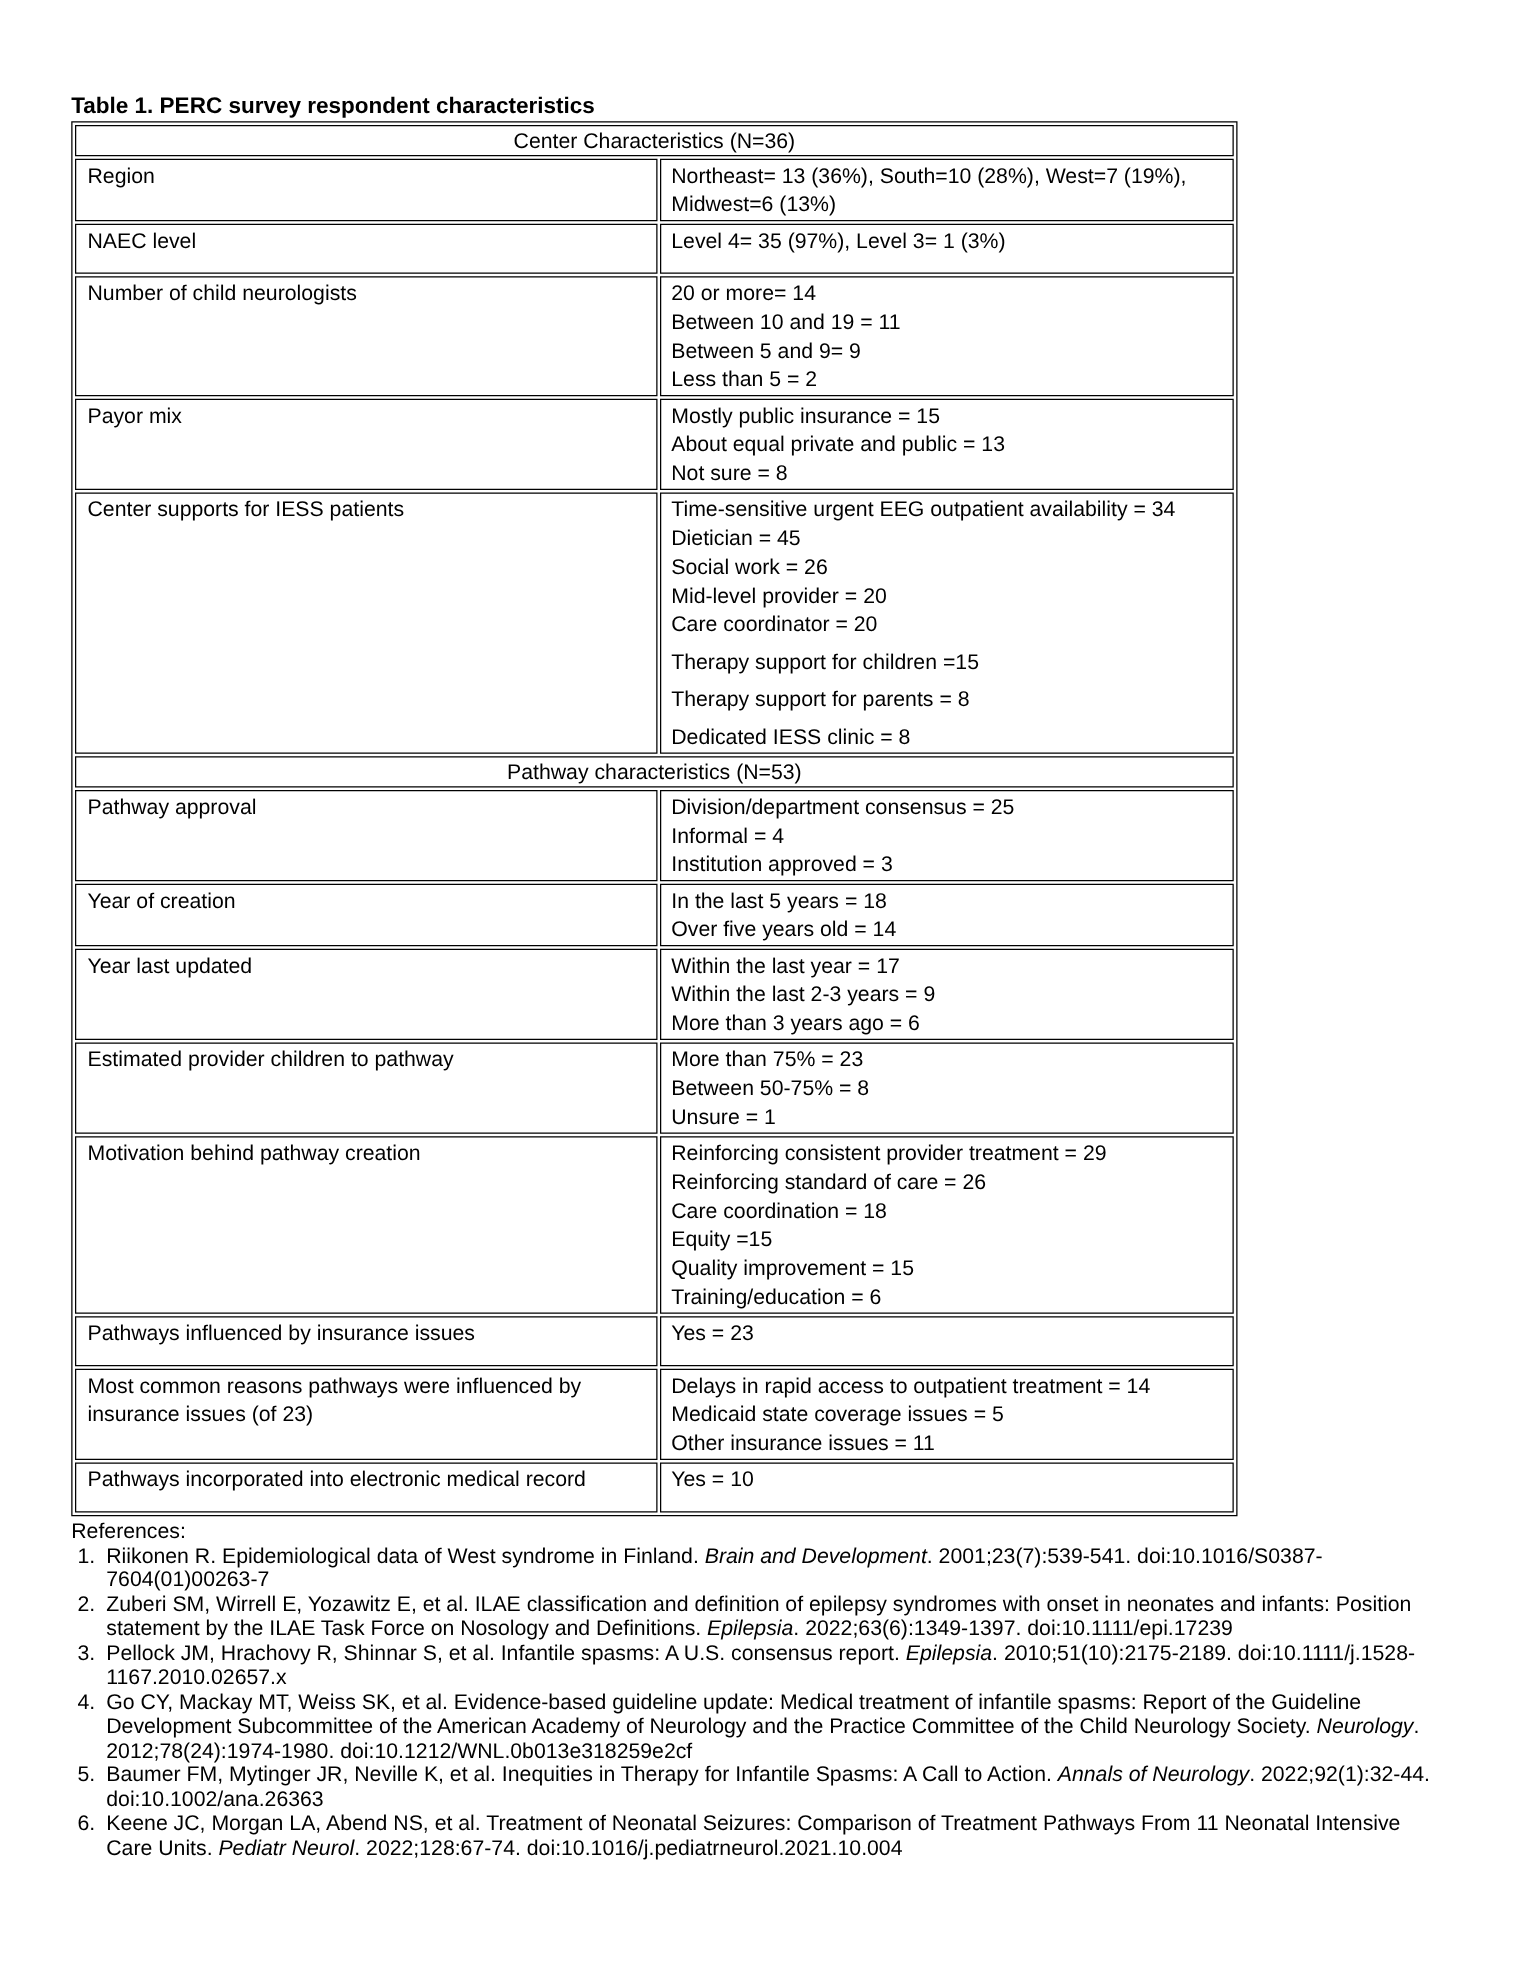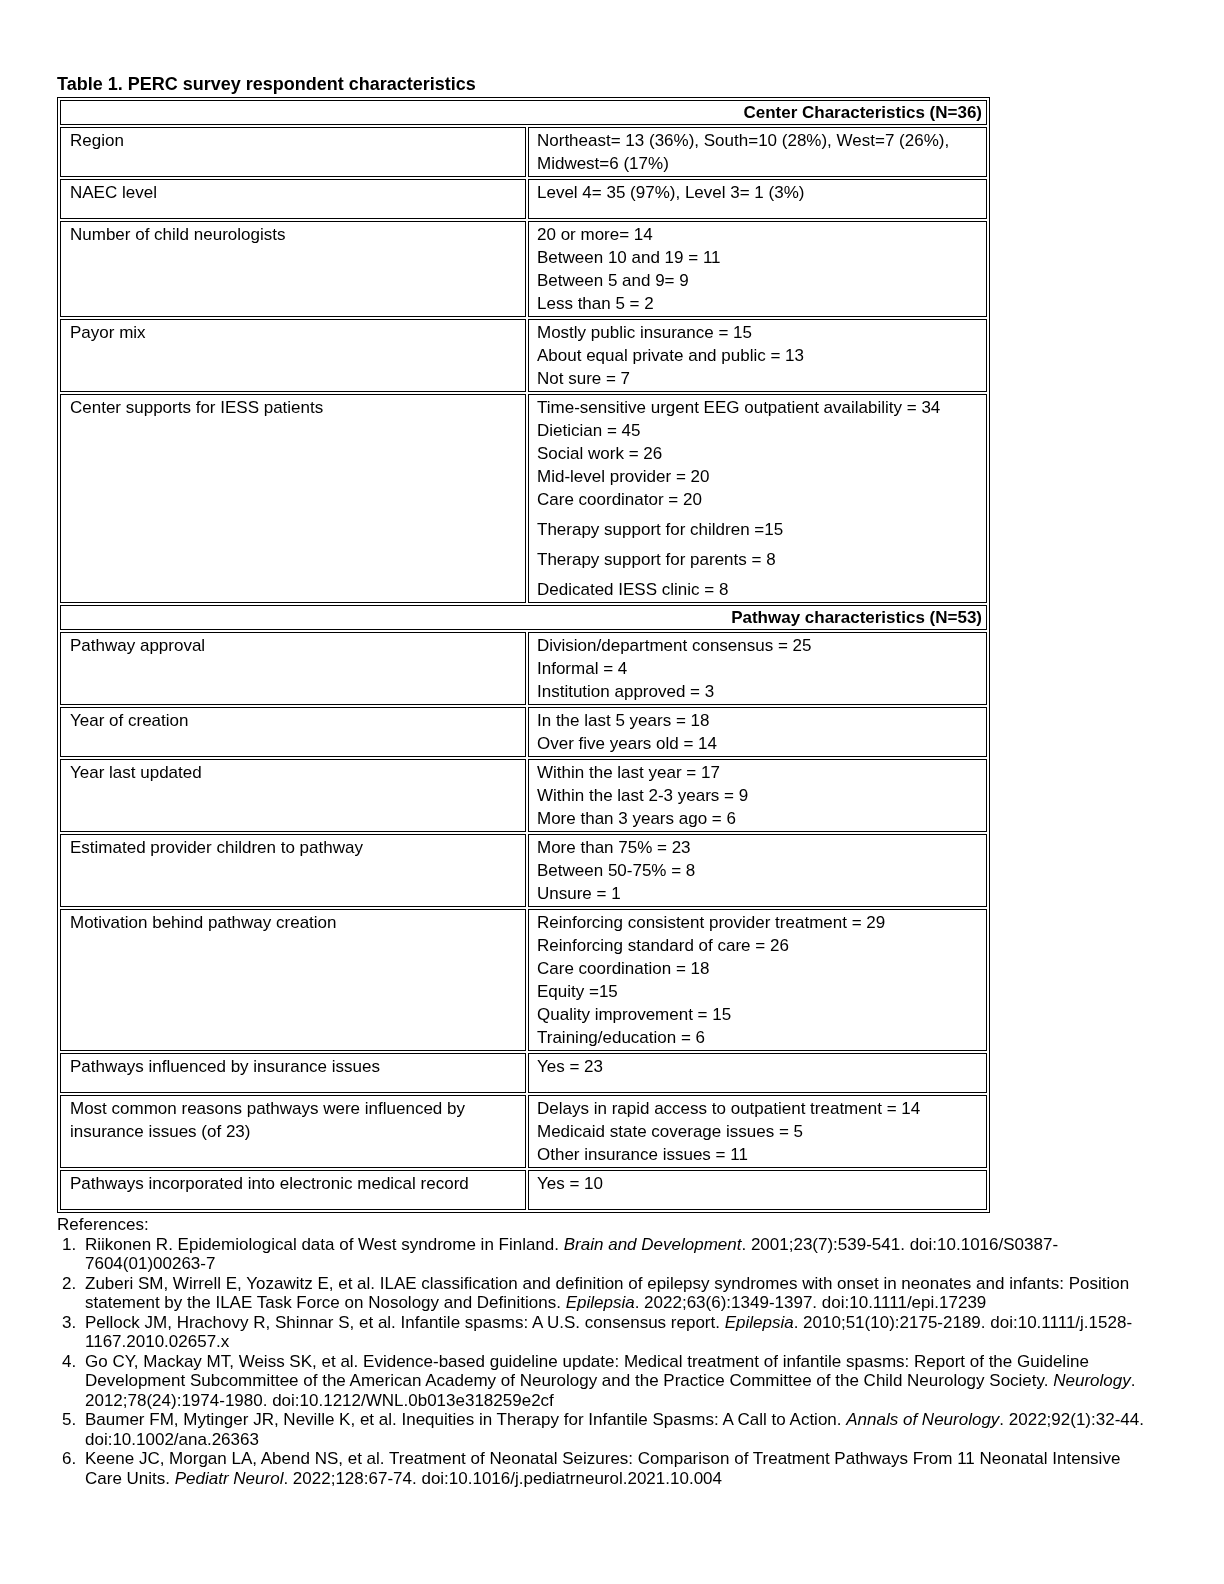--- a/index.html
+++ b/index.html
@@ -37,22 +37,22 @@
   }
   col.label-col { width: 466px; }
   td {
     border: 1px solid #000;
     font-size: 17px;
     line-height: 23px;
     vertical-align: top;
     background: #fff;
   }
   td.section-header-cell {
-    font-weight: bold;
-    text-align: right;
+    font-weight: normal;
+    text-align: center;
     padding: 0 4px;
     margin-left: 31px;
   }
   td.label-cell { padding: 1px 10px 14px 9px; }
   td.value-cell { padding: 1px 4px 1px 8px; }
   .cell-line { white-space: normal; }
   
   tr[data-name="table-row-center-supports"] .cell-line:nth-child(n+6) { margin-top: 7px; }
 
   .refs {
@@ -90,21 +90,21 @@
       <col class="label-col">
       <col class="value-col">
     </colgroup>
     <tbody id="table-body">
         <tr data-name="section-header-row-center-characteristics">
           <td class="section-header-cell" colspan="2" data-name="section-header">Center Characteristics (N=36)</td>
         </tr>
         <tr data-name="table-row-region">
           <td class="label-cell" data-name="row-label">Region</td>
           <td class="value-cell" data-name="row-value">
-            <div class="cell-line" data-name="value-line">Northeast= 13 (36%), South=10 (28%), West=7 (26%), Midwest=6 (17%)</div>
+            <div class="cell-line" data-name="value-line">Northeast= 13 (36%), South=10 (28%), West=7 (19%), Midwest=6 (13%)</div>
           </td>
         </tr>
         <tr data-name="table-row-naec-level">
           <td class="label-cell" data-name="row-label">NAEC level</td>
           <td class="value-cell" data-name="row-value">
             <div class="cell-line" data-name="value-line">Level 4= 35 (97%), Level 3= 1 (3%)</div>
           </td>
         </tr>
         <tr data-name="table-row-child-neurologists">
           <td class="label-cell" data-name="row-label">Number of child neurologists</td>
@@ -113,21 +113,21 @@
             <div class="cell-line" data-name="value-line">Between 10 and 19 = 11</div>
             <div class="cell-line" data-name="value-line">Between 5 and 9= 9</div>
             <div class="cell-line" data-name="value-line">Less than 5 = 2</div>
           </td>
         </tr>
         <tr data-name="table-row-payor-mix">
           <td class="label-cell" data-name="row-label">Payor mix</td>
           <td class="value-cell" data-name="row-value">
             <div class="cell-line" data-name="value-line">Mostly public insurance = 15</div>
             <div class="cell-line" data-name="value-line">About equal private and public = 13</div>
-            <div class="cell-line" data-name="value-line">Not sure = 7</div>
+            <div class="cell-line" data-name="value-line">Not sure = 8</div>
           </td>
         </tr>
         <tr data-name="table-row-center-supports">
           <td class="label-cell" data-name="row-label">Center supports for IESS patients</td>
           <td class="value-cell" data-name="row-value">
             <div class="cell-line" data-name="value-line">Time-sensitive urgent EEG outpatient availability = 34</div>
             <div class="cell-line" data-name="value-line">Dietician = 45</div>
             <div class="cell-line" data-name="value-line">Social work = 26</div>
             <div class="cell-line" data-name="value-line">Mid-level provider = 20</div>
             <div class="cell-line" data-name="value-line">Care coordinator = 20</div>

